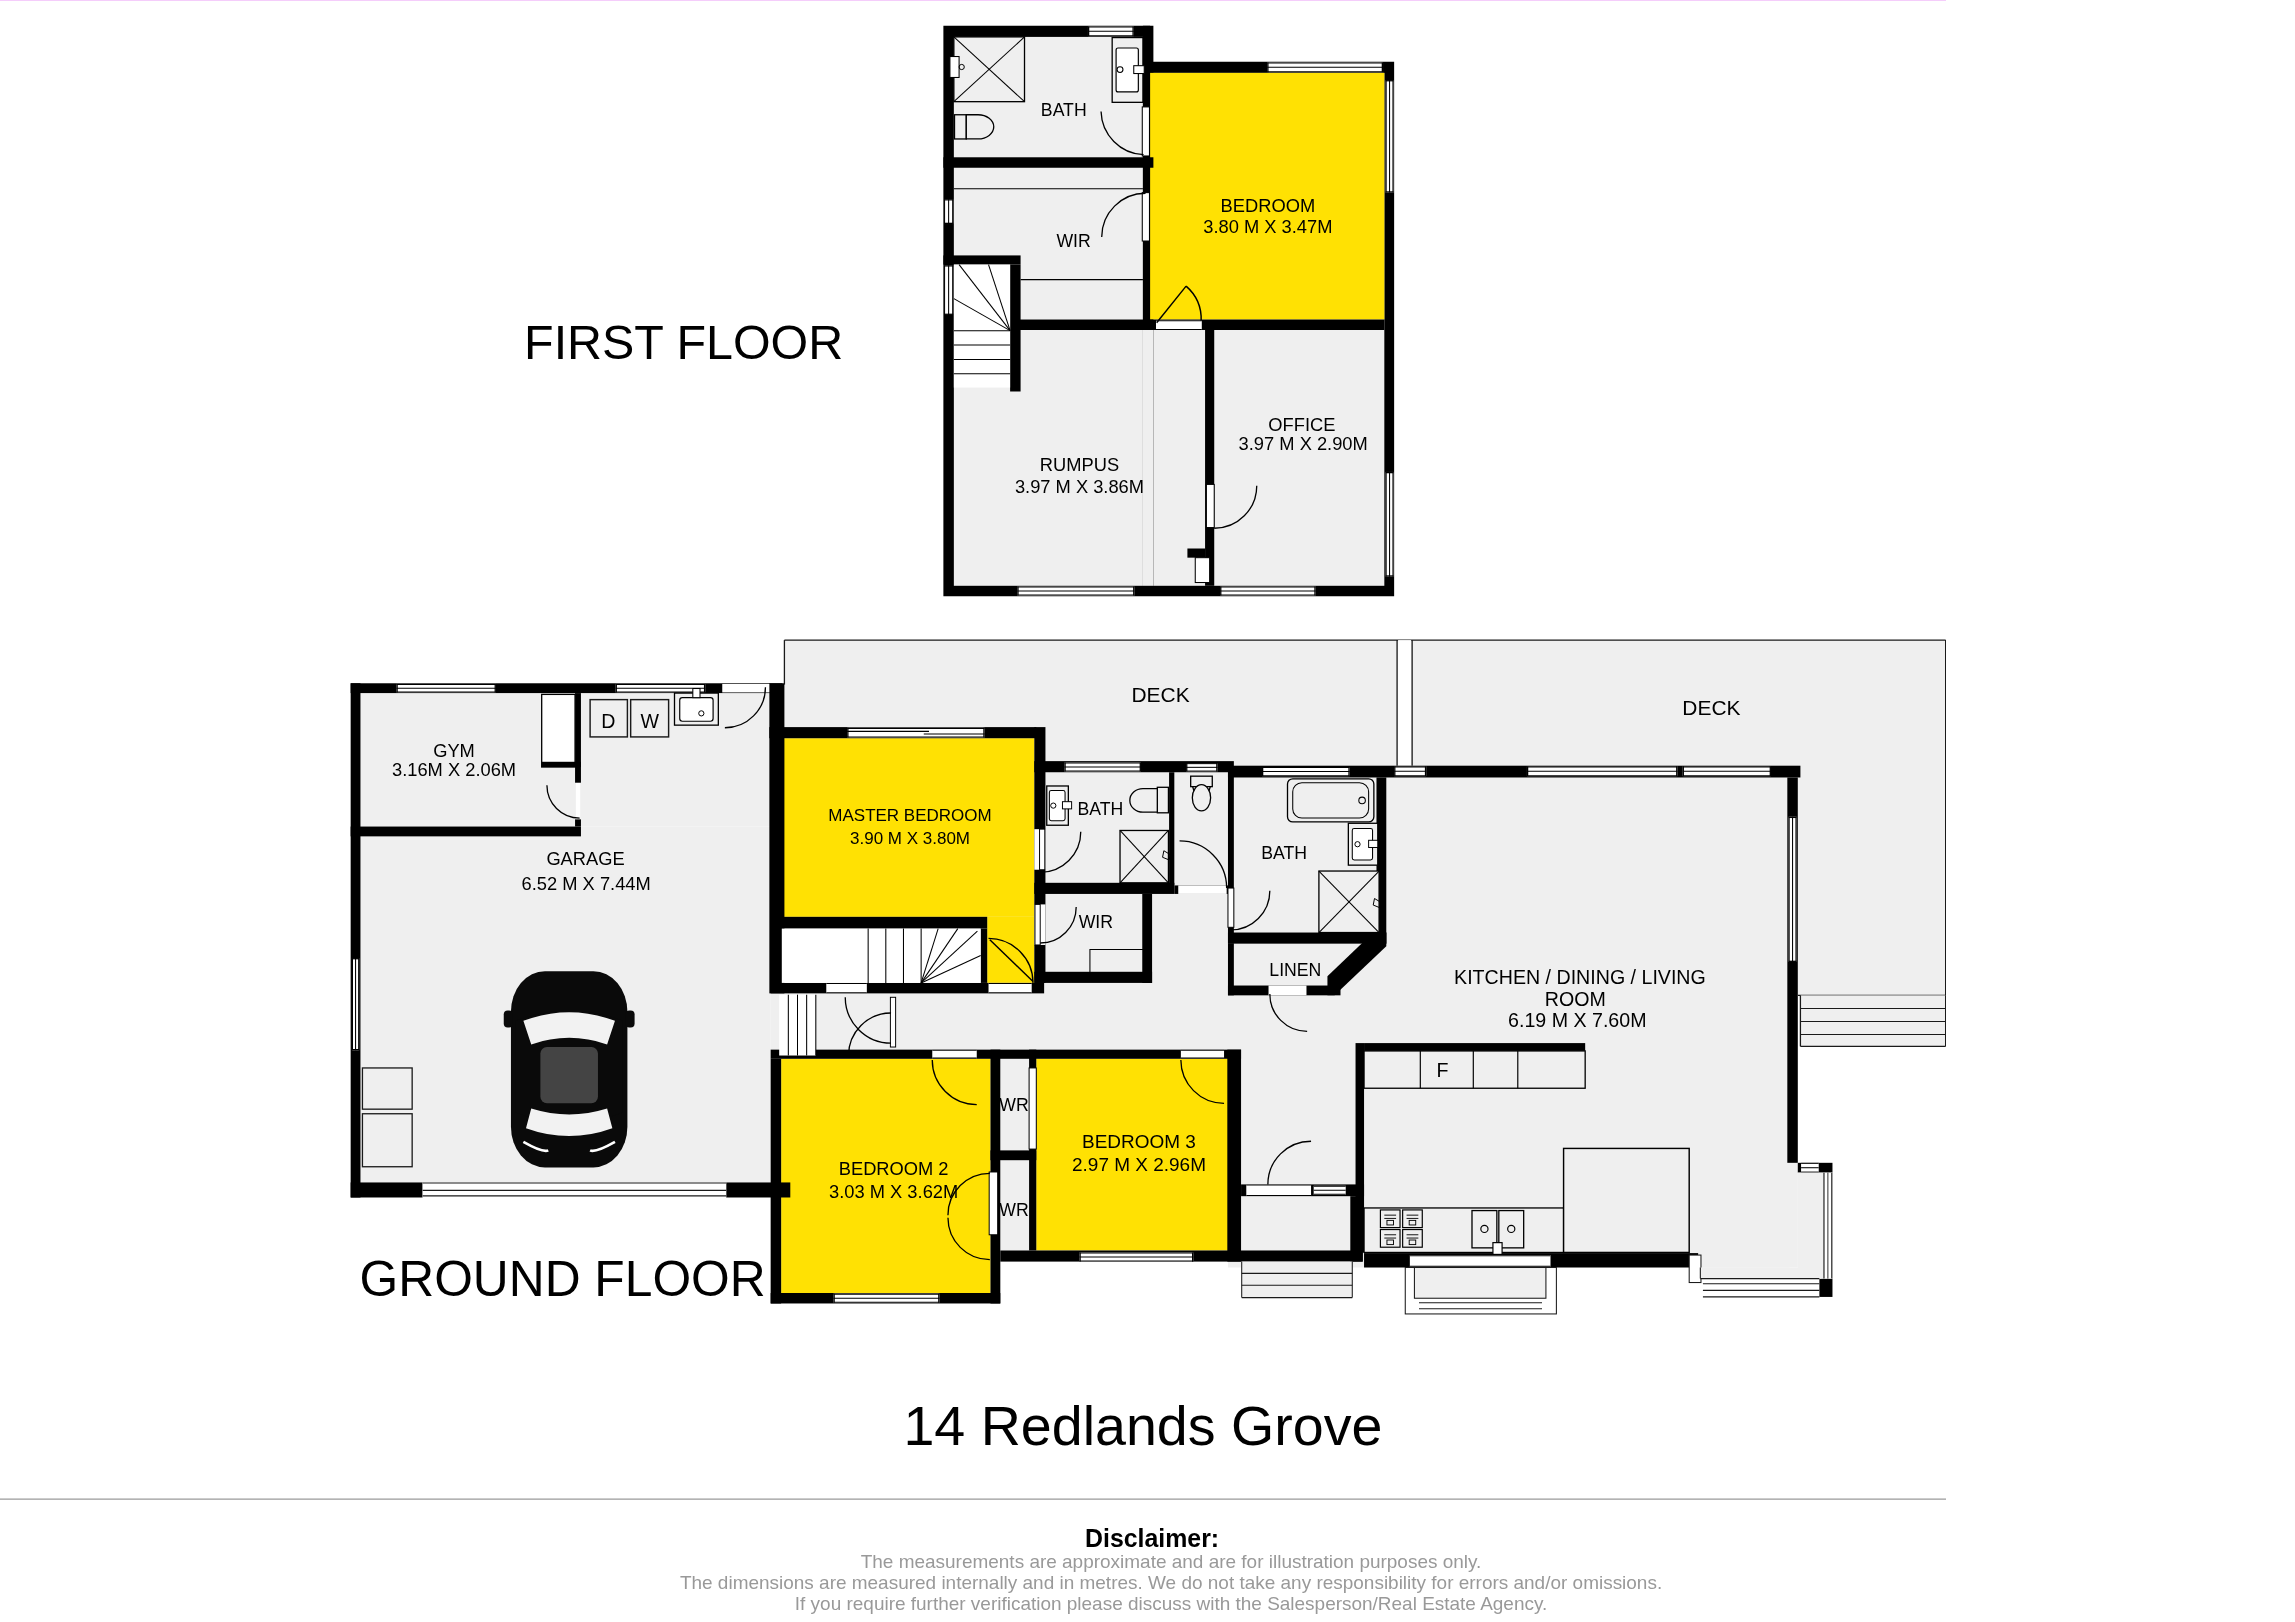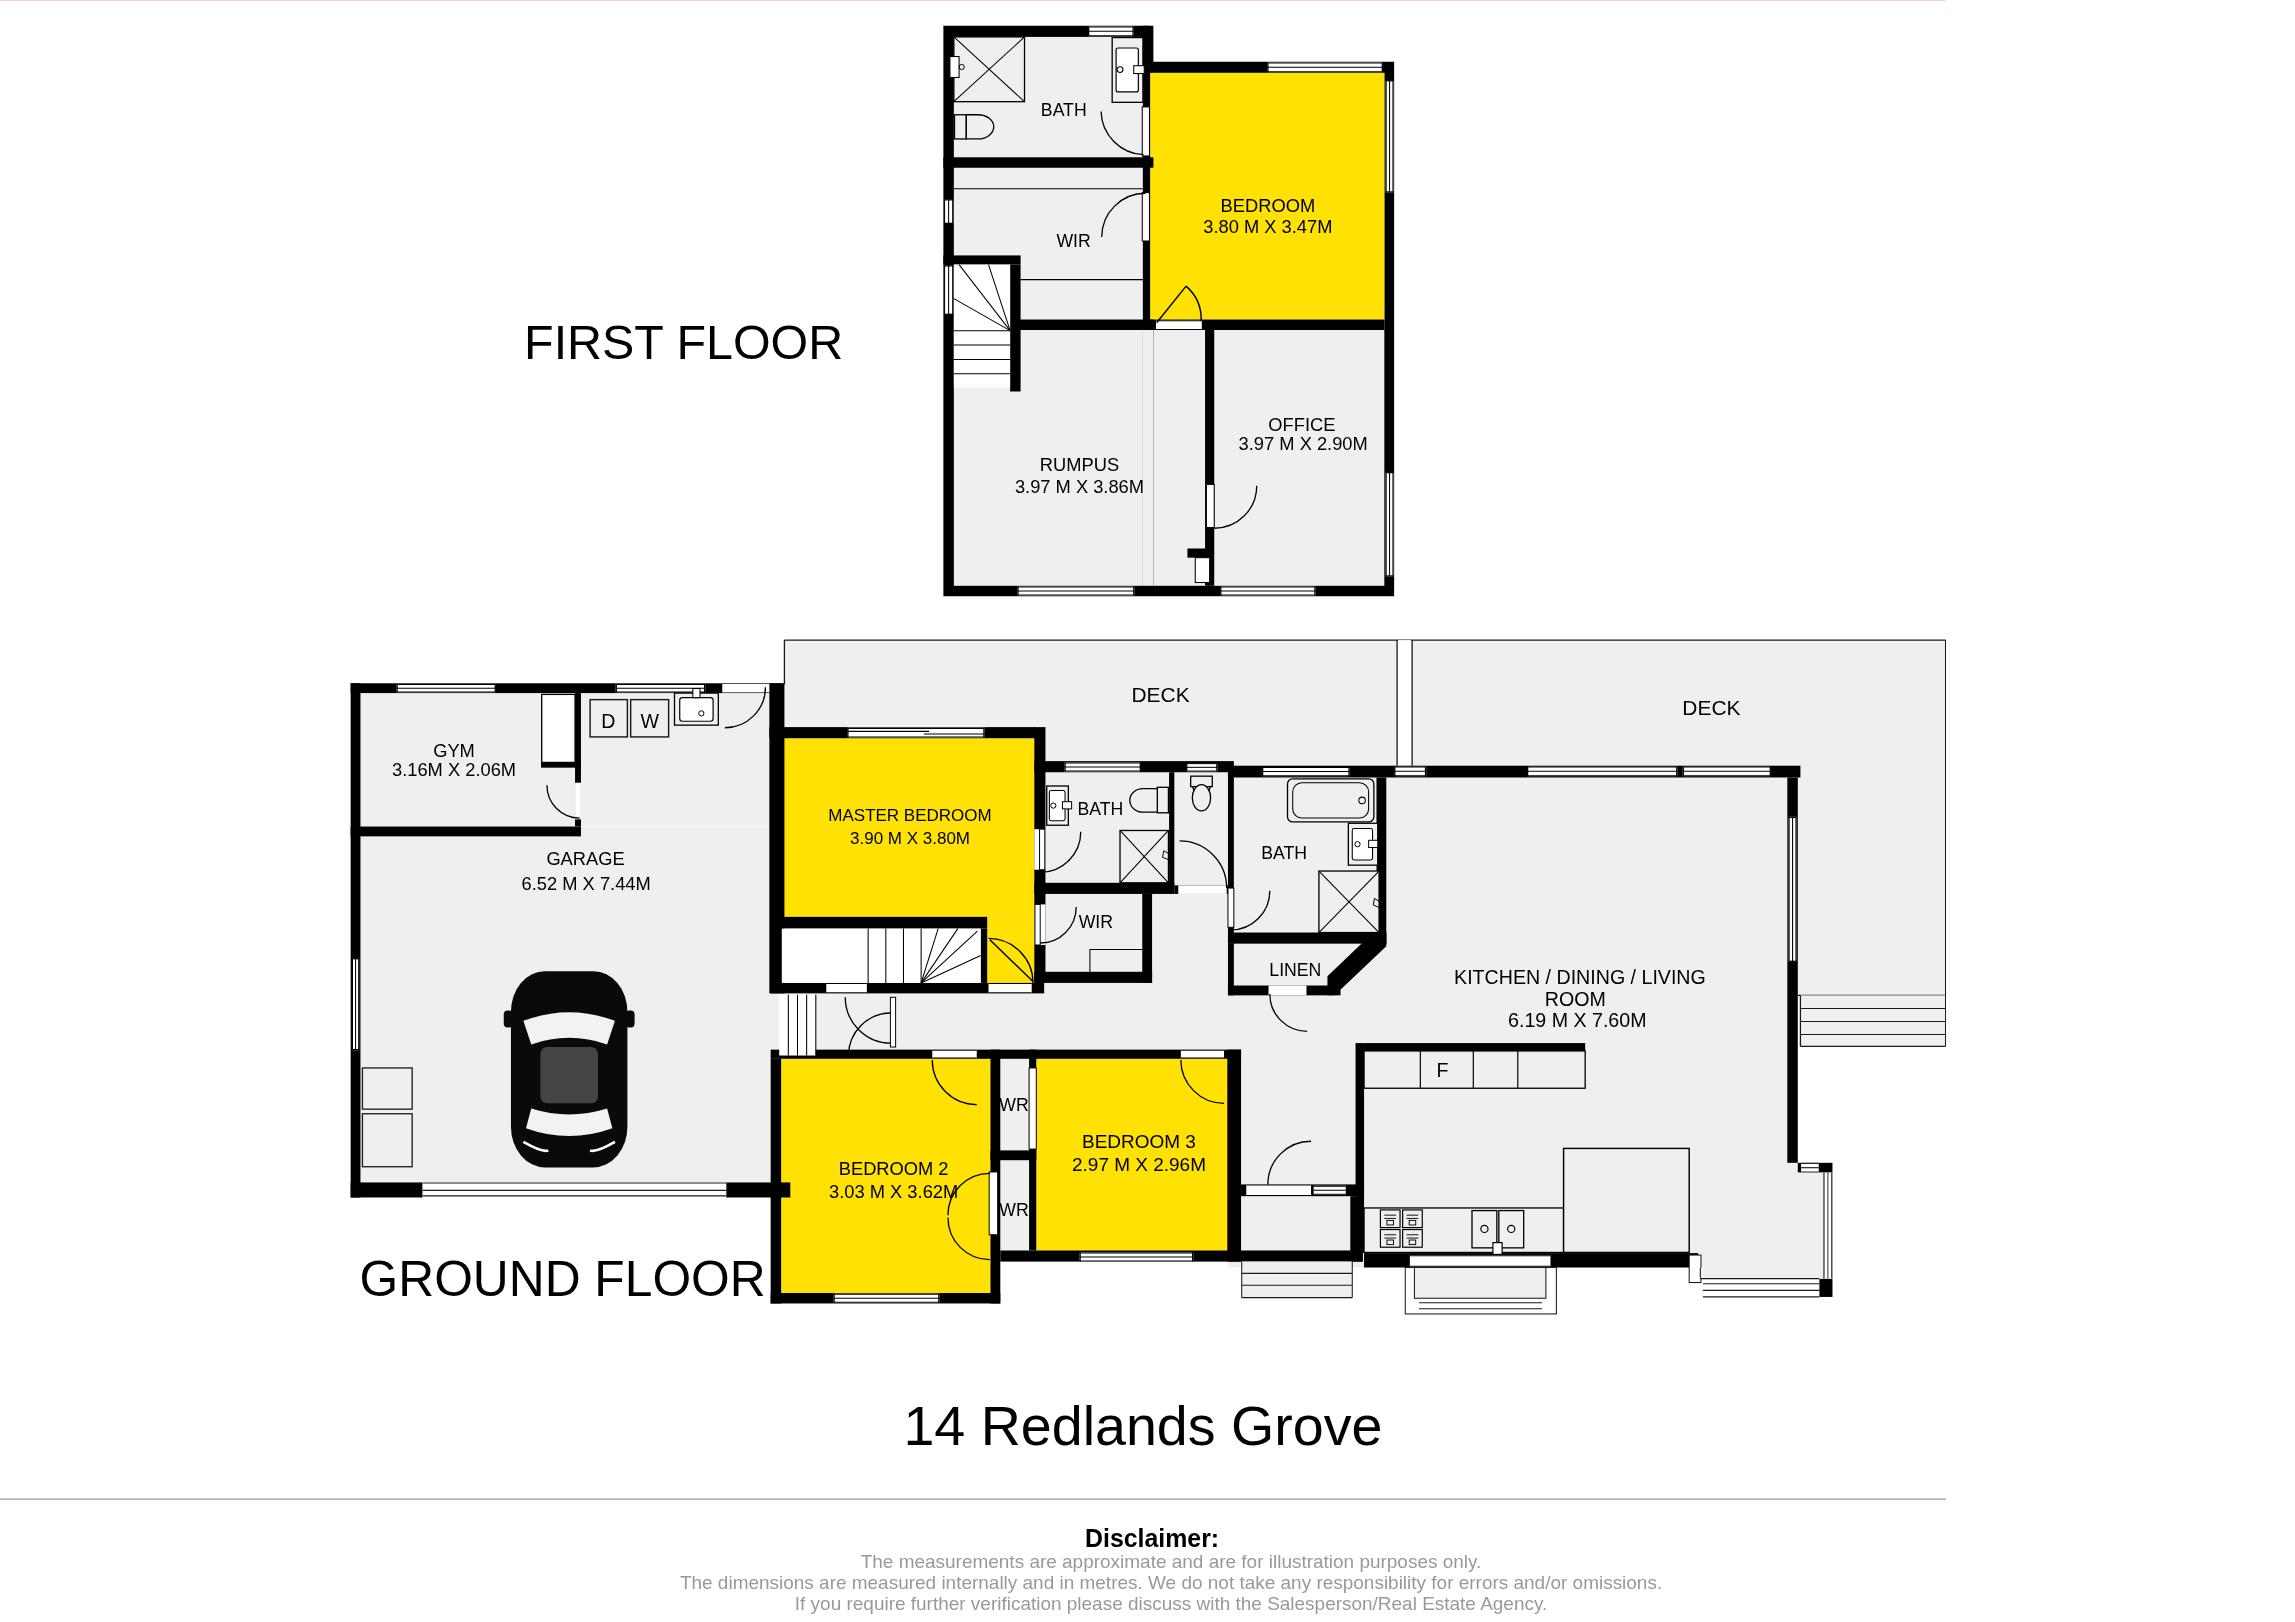--- a/index.html
+++ b/index.html
@@ -1,15 +1,15 @@
 <!DOCTYPE html>
 <html style="font-size:10.5px"><head><meta charset="utf-8">
 <style>
 html,body{margin:0;padding:0;background:#fff;}
-#page{position:relative;width:1946px;height:1623px;background:#ec4899;overflow:hidden;}
+#page{position:relative;width:1946px;height:1623px;background:#d946ef;overflow:hidden;}
 </style></head>
 <body>
 <div id="page">
 <svg width="2295" height="1623" viewBox="0 0 3508 2480">
 <rect x="0" y="0" width="3508" height="2480" fill="#fff"></rect>
 
 <polygon points="1442,39 1763,39 1763,94 2131,94 2131,911 1442,911" fill="#000"></polygon>
 <rect x="1458" y="56" width="289" height="839" fill="#efefef"></rect>
 <rect x="1763" y="111" width="353" height="784" fill="#efefef"></rect>
 <rect x="1747" y="504" width="16" height="391" fill="#efefef"></rect>

